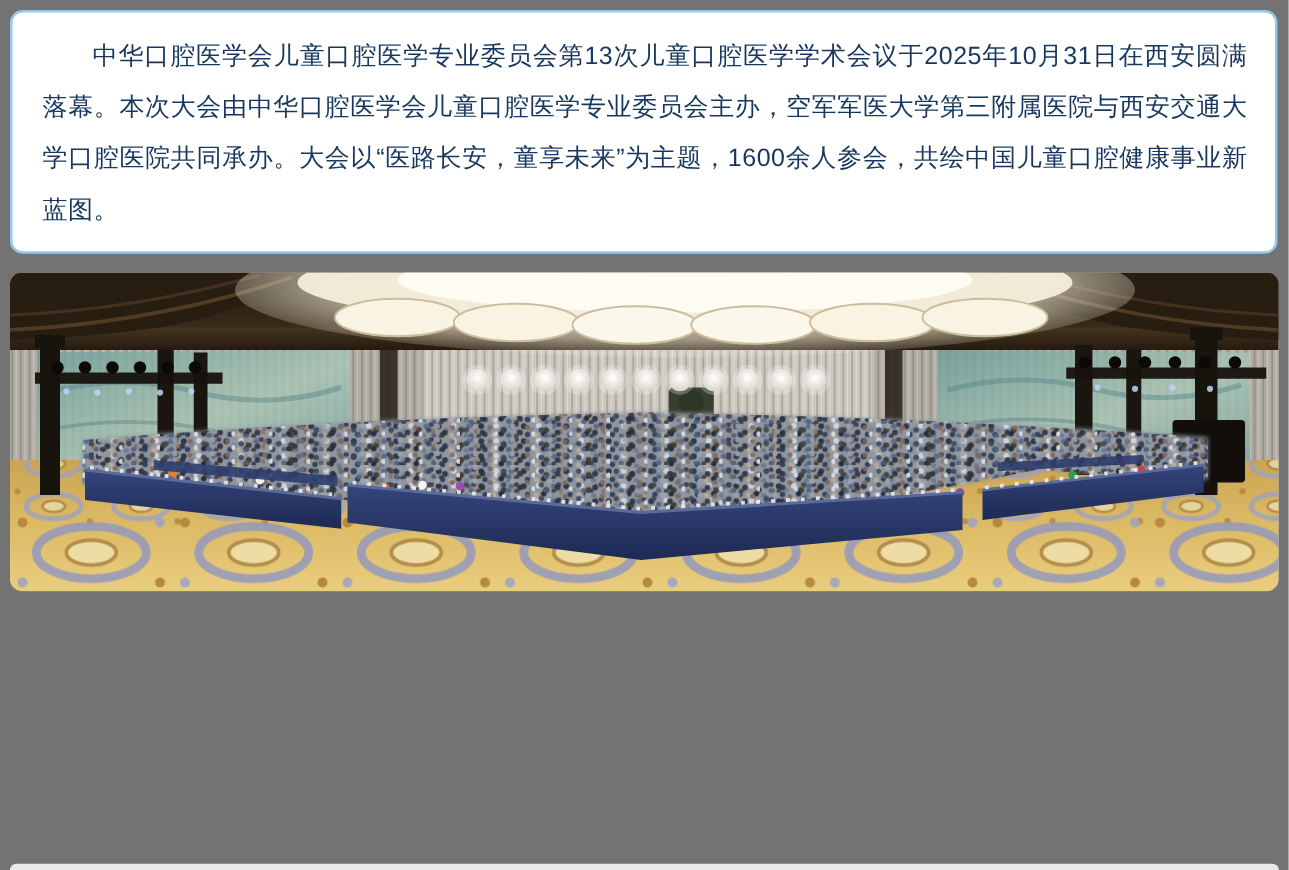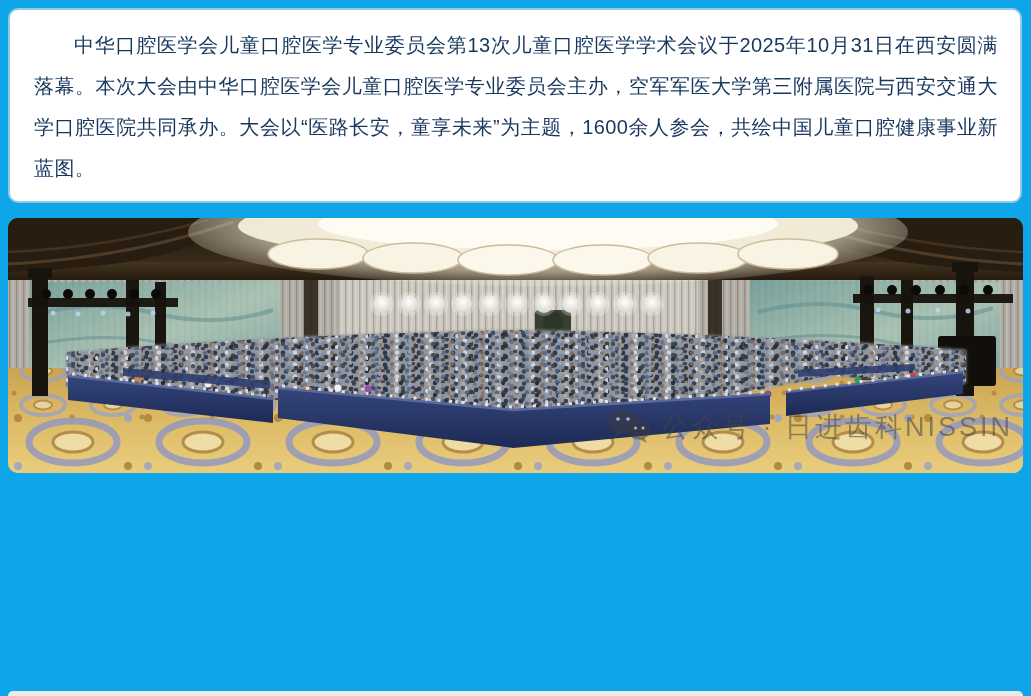--- a/index.html
+++ b/index.html
@@ -1,17 +1,17 @@
 <!DOCTYPE html>
 <html><head>
 <meta charset="utf-8">
 <style>
   html,body{margin:0;padding:0;background:#ffffff;}
   body{width:1031px;height:696px;font-family:"Liberation Sans","DejaVu Sans",sans-serif;}
-  .page{position:relative;width:1031px;height:696px;background:#0ea5e9;overflow:hidden;}
+  .page{position:relative;width:1031px;height:696px;background:#737373;overflow:hidden;}
 
   .text-card{
     position:absolute;left:8px;width:1014px;box-sizing:border-box;
     border:2px solid #93c8ea;border-radius:10px;background:#ffffff;
     padding:15px 22px 10px 24px;
   }
   .card-intro{top:8px;height:195px;}
   .card-training{top:490px;height:193px;}
   .text-card p{
     margin:0;font-size:20px;line-height:41px;color:#17375e;
@@ -280,34 +280,17 @@
         <path d="M270,170 L505,192 L762,176 L762,206 L505,230 L270,200 Z" fill="url(#tableGrad)"></path>
         <path d="M270,170 L505,192 L762,176" stroke="#5a6a9a" stroke-width="2.5" fill="none"></path>
         <path d="M274,168 L505,189 L758,174" stroke="#e9ebf1" stroke-width="3" stroke-dasharray="3 9" opacity="0.9" fill="none"></path>
 
         <path d="M778,174 L955,154 L955,176 L778,198 Z" fill="url(#tableGrad)"></path>
         <path d="M778,174 L955,154" stroke="#5a6a9a" stroke-width="2.5" fill="none"></path>
         <path d="M780,172 L952,152" stroke="#e9ebf1" stroke-width="3" stroke-dasharray="3 9" opacity="0.9" fill="none"></path>
       </g>
     </svg>
 
-    <div class="watermark">
-      <svg class="wm-icon" viewBox="0 0 46 38" aria-hidden="true">
-        <g fill="rgba(60,60,60,0.6)">
-          <ellipse cx="17" cy="14" rx="15" ry="12"></ellipse>
-          <path d="M10,24 L7,31 L16,26 Z"></path>
-          <ellipse cx="33" cy="22" rx="11.5" ry="9.5"></ellipse>
-          <path d="M38,29 L41,35 L33,31 Z"></path>
-        </g>
-        <g fill="rgba(240,240,240,0.85)">
-          <circle cx="12" cy="11" r="1.8"></circle>
-            <circle cx="22" cy="11" r="1.8"></circle>
-          <circle cx="29.5" cy="20" r="1.5"></circle>
-            <circle cx="37" cy="20" r="1.5"></circle>
-        </g>
-      </svg>
-      <span>公众号 · 日进齿科NISSIN</span>
-    </div>
   </figure>
 
 
   <div class="next-peek"></div>
 </div>
 
 </body></html>

